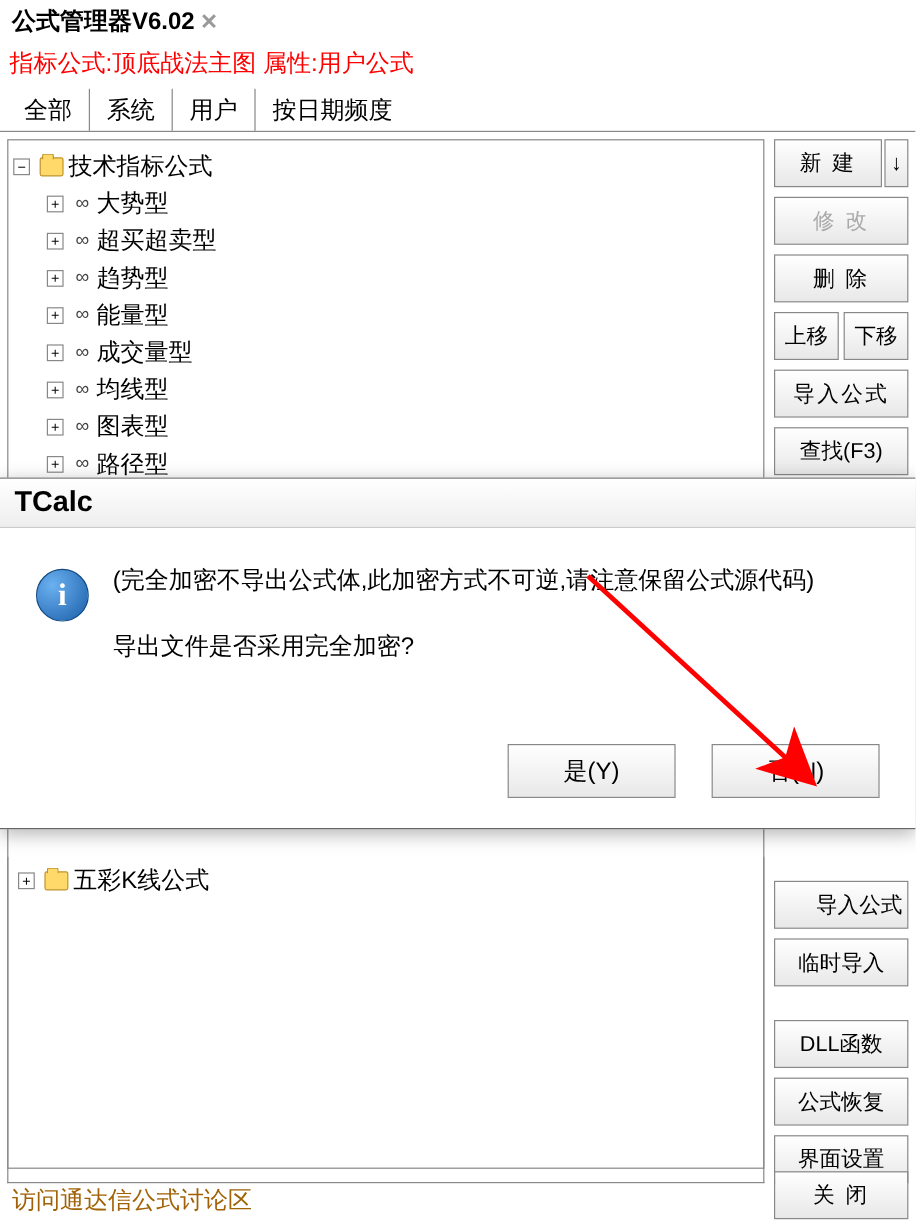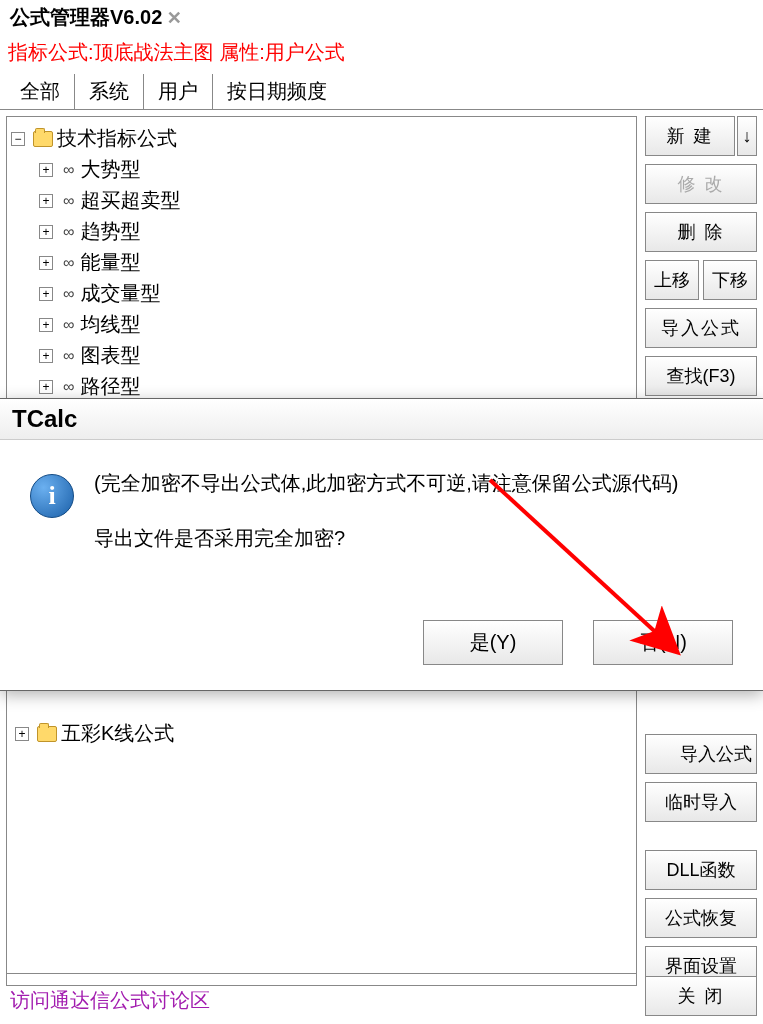--- a/index.html
+++ b/index.html
@@ -42,21 +42,21 @@
     .dialog-text p { margin-bottom: 28px; }
     .dialog-actions { display: flex; justify-content: flex-end; gap: 30px; padding: 20px 30px 25px; }
     .dlg-btn { border: 1px solid #888; background: linear-gradient(#fff, #e8e8e8); font-size: 20px; padding: 8px 0; width: 140px; cursor: pointer; }
     
     .arrow-annotation { position: absolute; top: 470px; left: 480px; pointer-events: none; }
     
     .below-dialog { position: absolute; top: 714px; left: 6px; right: 6px; display: flex; gap: 8px; }
     .below-tree { flex: 1; border-left: 1px solid #888; border-right: 1px solid #888; border-bottom: 1px solid #888; padding: 4px; }
     .below-buttons { width: 112px; display: flex; flex-direction: column; gap: 8px; }
     
-    .footer-link { position: absolute; bottom: 10px; left: 10px; font-size: 20px; color: #a21caf; cursor: pointer; }
+    .footer-link { position: absolute; bottom: 10px; left: 10px; font-size: 20px; color: #a16207; cursor: pointer; }
     .footer-close-wrap { position: absolute; bottom: 8px; right: 6px; width: 112px; }
     
     .bottom-tree-row { display: flex; align-items: center; font-size: 20px; padding: 2px 4px; }
   </style>
 </head>
 <body>
 
 <div class="titlebar">
   <span>公式管理器V6.02</span>
   <span class="close-x">✕</span>

